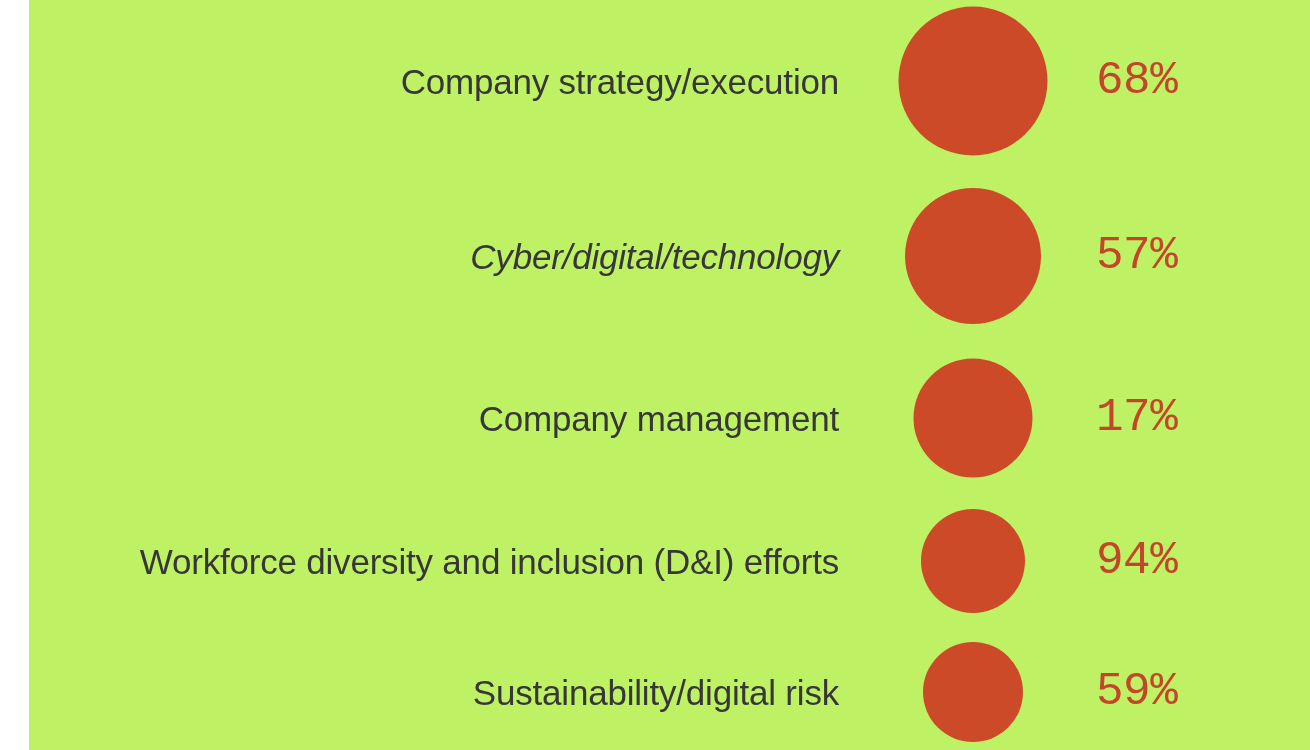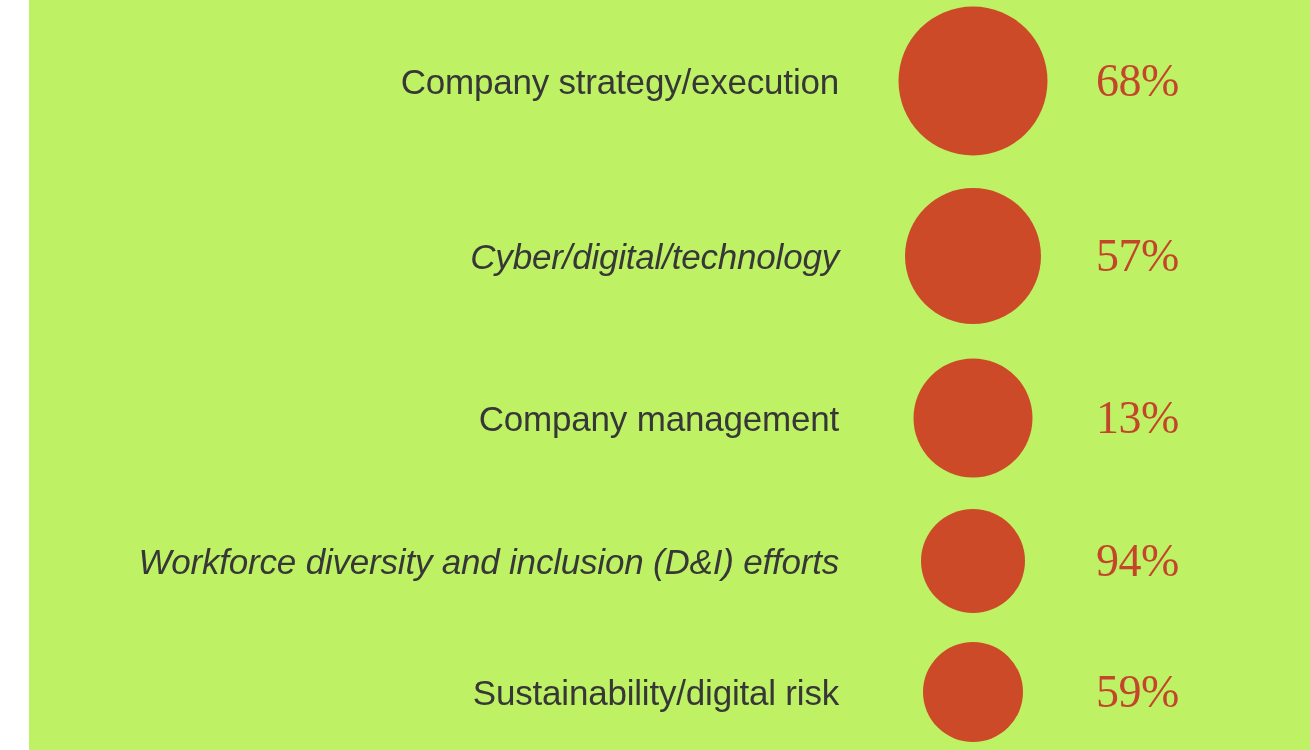--- a/index.html
+++ b/index.html
@@ -50,21 +50,21 @@
 
   .row-value {
     position: absolute;
     left: 1067px;
     transform: translateY(-50%);
     white-space: nowrap;
     font-size: 46px;
     line-height: 1;
     letter-spacing: -0.5px;
     color: #C3462A;
-    font-family: Liberation Serif, serif;
+    font-family: Liberation Mono, monospace;
   }
 </style>
 </head>
 <body style="background: rgb(255, 255, 255);">
 
 <div id="chart" style="background: #bef264; margin-left: 29px;">
 
   <div class="row" style="top:81px;">
     <div class="row-label" style="color: rgb(55, 55, 55);">Company strategy/execution</div>
     <div class="row-bubble" style="left: 944px; top: 0px; width: 149px; height: 149px; background: rgb(204, 74, 40);"></div>
@@ -73,25 +73,25 @@
 
   <div class="row" style="top:256px;">
     <div class="row-label" style="color: rgb(55, 55, 55); font-style: italic;">Cyber/digital/technology</div>
     <div class="row-bubble" style="left: 944px; top: 0px; width: 136px; height: 136px; background: rgb(204, 74, 40);"></div>
     <div class="row-value" style="color: rgb(195, 70, 42); text-align: center;">57%</div>
   </div>
 
   <div class="row" style="top:418px;">
     <div class="row-label" style="color: rgb(55, 55, 55);">Company management</div>
     <div class="row-bubble" style="left: 944px; top: 0px; width: 119px; height: 119px; background: rgb(204, 74, 40);"></div>
-    <div class="row-value" style="color: rgb(195, 70, 42);">13%</div>
+    <div class="row-value" style="color: rgb(195, 70, 42);">17%</div>
   </div>
 
   <div class="row" style="top:561px;">
-    <div class="row-label" style="color: rgb(55, 55, 55); font-style: italic;">Workforce diversity and inclusion (D&amp;I) efforts</div>
+    <div class="row-label" style="color: rgb(55, 55, 55);">Workforce diversity and inclusion (D&amp;I) efforts</div>
     <div class="row-bubble" style="left: 944px; top: 0px; width: 104px; height: 104px; background: rgb(204, 74, 40);"></div>
     <div class="row-value" style="color: rgb(195, 70, 42);">94%</div>
   </div>
 
   <div class="row" style="top:692px;">
     <div class="row-label" style="color: rgb(55, 55, 55);">Sustainability/digital risk</div>
     <div class="row-bubble" style="left: 944px; top: 0px; width: 100px; height: 100px; background: rgb(204, 74, 40);"></div>
     <div class="row-value" style="color: rgb(195, 70, 42);">59%</div>
   </div>
 

